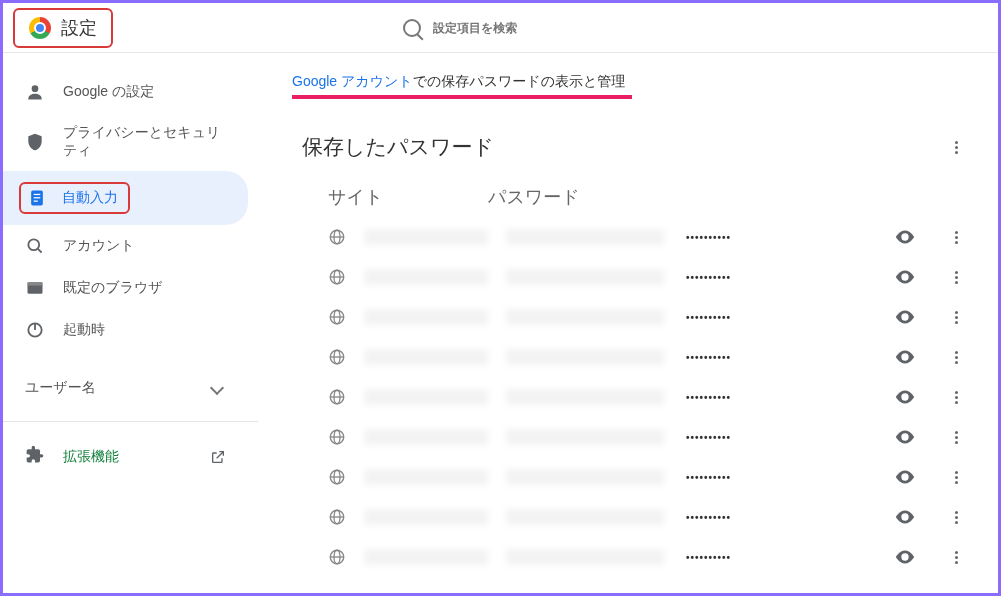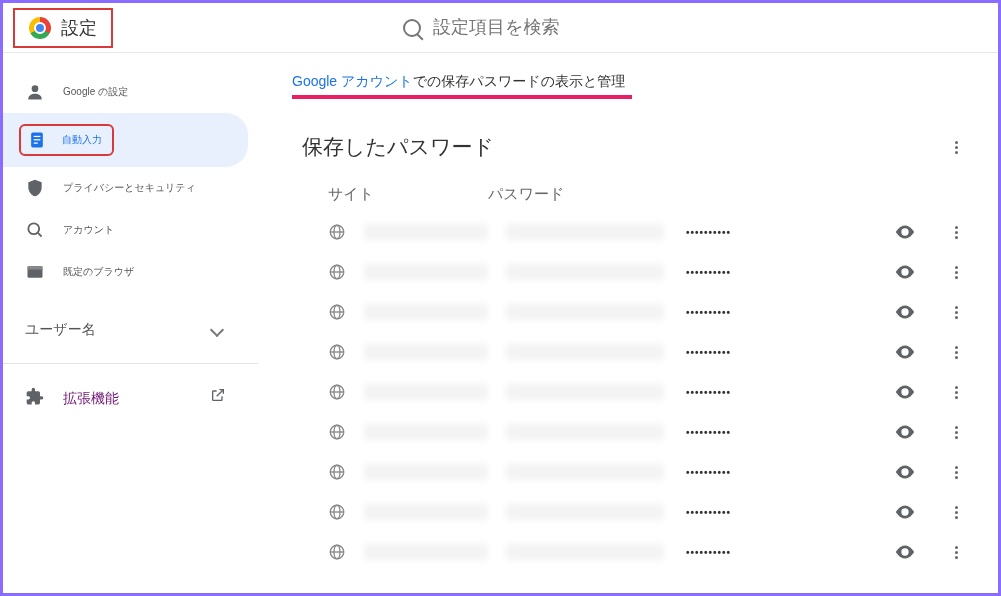--- a/index.html
+++ b/index.html
@@ -1,54 +1,54 @@
 <!DOCTYPE html>
 <html><head>
   <meta charset="utf-8">
   <style>
     * { margin: 0; padding: 0; box-sizing: border-box; font-family: "Segoe UI", "Meiryo", Arial, sans-serif; }
     body { width: 1001px; height: 596px; background: #fff; border: 3px solid #8a6dff; overflow: hidden; }
     .topbar { height: 50px; display: flex; align-items: center; border-bottom: 1px solid #e8e8e8; padding: 0 10px; }
-    .title-wrap { display: inline-flex; align-items: center; gap: 10px; padding: 6px 14px; border: 2px solid #d83a3a; border-radius: 0; }
+    .title-wrap { display: inline-flex; align-items: center; gap: 10px; padding: 6px 14px; border: 2px solid #d83a3a; border-radius: 6px; }
     .chrome-logo { width: 22px; height: 22px; border-radius: 50%; background: conic-gradient(#ea4335 0 120deg, #34a853 120deg 240deg, #fbbc05 240deg 360deg); position: relative; }
     .chrome-logo::after { content: ""; position: absolute; inset: 5px; border-radius: 50%; background: #4285f4; border: 2px solid #fff; }
     .title-wrap span { font-size: 18px; color: #333; }
     .search-box { margin-left: 290px; display: flex; align-items: center; gap: 12px; color: #777; flex: 1; }
     .search-box .search-icon { width: 18px; height: 18px; border: 2px solid #777; border-radius: 50%; position: relative; }
     .search-box .search-icon::after { content: ""; position: absolute; width: 8px; height: 2px; background: #777; transform: rotate(45deg); bottom: -3px; right: -5px; }
-    .search-box input { border: none; outline: none; font-size: 18px; color: #555; background: transparent; width: 400px; }
+    .search-box input { border: none; outline: none; font-size: 12px; color: #555; background: transparent; width: 400px; font-weight: bold; }
 
     .layout { display: flex; height: calc(100% - 50px); }
     .sidebar { width: 265px; padding-top: 18px; }
-    .nav-item { display: flex; align-items: center; gap: 18px; padding: 11px 22px; color: #555; font-size: 10px; border-radius: 0 22px 22px 0; cursor: pointer; margin-right: 20px; }
+    .nav-item { display: flex; align-items: center; gap: 18px; padding: 11px 22px; color: #555; font-size: 14px; border-radius: 0 22px 22px 0; cursor: pointer; margin-right: 20px; }
     .nav-item .nav-icon { width: 20px; height: 20px; display: inline-flex; align-items: center; justify-content: center; color: #5f6368; }
     .nav-item.active { background: #e8f0fe; color: #1a73e8; }
     .nav-item.active .nav-icon { color: #1a73e8; }
     .nav-item-box { display: inline-flex; align-items: center; gap: 15px; border: 2px solid #d83a3a; border-radius: 6px; padding: 4px 10px 4px 6px; margin-left: -6px; }
     .nav-item.active .nav-item-box svg { fill: #1a73e8; }
 
     .advanced { display: flex; align-items: center; justify-content: space-between; padding: 12px 22px; margin-top: 16px; margin-right: 20px; color: #555; font-size: 14px; cursor: pointer; }
     .chev { width: 10px; height: 10px; border-right: 2px solid #777; border-bottom: 2px solid #777; transform: rotate(45deg); margin-right: 4px; }
 
     .divider { border-top: 1px solid #e4e4e4; margin: 12px 10px 12px 0; }
-    .ext-item { display: flex; gap: 4px; padding: 11px 22px; color: #701a75; font-size: 14px; justify-content: space-between; margin-right: 20px; cursor: pointer; }
+    .ext-item { display: flex; align-items: center; gap: 4px; padding: 11px 22px; color: #15803d; font-size: 14px; justify-content: space-between; margin-right: 20px; cursor: pointer; }
     .ext-item .lead { display: flex; align-items: center; gap: 18px; }
     .open-ext { width: 16px; height: 16px; color: #5f6368; }
 
     .content { flex: 1; padding: 20px 24px 0 24px; overflow: hidden; position: relative; }
     .acct-link { font-size: 14px; color: #333; margin-bottom: 4px; }
     .acct-link .link { color: #1a73e8; }
     .underline { width: 340px; height: 4px; background: #e91e63; margin-bottom: 34px; }
 
     .section-header { display: flex; align-items: center; justify-content: space-between; padding: 0 10px; }
     .section-header h3 { font-size: 21px; font-weight: 400; color: #333; }
     .more-dots { width: 16px; height: 16px; display: inline-flex; flex-direction: column; align-items: center; justify-content: center; gap: 2px; cursor: pointer; }
     .more-dots span { width: 3px; height: 3px; background: #666; border-radius: 50%; }
 
-    .cols { display: flex; padding: 24px 10px 8px 36px; gap: 0; color: #666; font-size: 15px; }
+    .cols { display: flex; padding: 24px 10px 8px 36px; gap: 0; color: #666; font-size: 18px; }
     .col-site { width: 160px; }
     .col-user { width: 180px; }
     .col-pass { flex: 1; }
 
     .row { display: flex; align-items: center; padding: 9px 10px 9px 36px; font-size: 14px; color: #444; }
     .row .globe { width: 18px; height: 18px; color: #888; margin-right: 18px; }
     .row .blur-cell { background: #f3f3f3; border-radius: 3px; height: 16px; filter: blur(3px); }
     .site-cell { width: 124px; margin-right: 18px; }
     .user-cell { width: 158px; margin-right: 22px; }
     .dots-cell { width: 108px; letter-spacing: 1px; color: #333; font-weight: bold; font-size: 10px; }
@@ -75,43 +75,43 @@
     <div class="nav-item">
       <span class="nav-icon">
         <svg viewBox="0 0 24 24" width="20" height="20" fill="#5f6368">
             <circle cx="12" cy="8" r="4"></circle>
             <path d="M4 20c0-4 4-6 8-6s8 2 8 6v1H4z"></path>
           </svg>
       </span>
       <span>Google の設定</span>
     </div>
 
+    <div class="nav-item">
+      <span class="nav-icon">
+        <svg viewBox="0 0 24 24" width="20" height="20" fill="#5f6368">
+            <path d="M12 2 4 5v6c0 5 3.4 9.7 8 11 4.6-1.3 8-6 8-11V5l-8-3z"></path>
+          </svg>
+      </span>
+      <span>プライバシーとセキュリティ</span>
+    </div>
+
     <div class="nav-item active">
       <span class="nav-item-box">
         <span class="nav-icon">
           <svg viewBox="0 0 24 24" width="20" height="20" fill="#1a73e8">
               <rect x="5" y="3" width="14" height="18" rx="2"></rect>
               <rect x="8" y="7" width="8" height="1.5" fill="#fff"></rect>
               <rect x="8" y="11" width="8" height="1.5" fill="#fff"></rect>
               <rect x="8" y="15" width="5" height="1.5" fill="#fff"></rect>
             </svg>
         </span>
         <span>自動入力</span>
       </span>
     </div>
 
-    <div class="nav-item">
-      <span class="nav-icon">
-        <svg viewBox="0 0 24 24" width="20" height="20" fill="#5f6368">
-            <path d="M12 2 4 5v6c0 5 3.4 9.7 8 11 4.6-1.3 8-6 8-11V5l-8-3z"></path>
-          </svg>
-      </span>
-      <span>プライバシーとセキュリティ</span>
-    </div>
-
 
     <div class="nav-item">
       <span class="nav-icon">
         <svg viewBox="0 0 24 24" width="20" height="20" fill="none" stroke="#5f6368" stroke-width="2.2">
             <circle cx="10.5" cy="10.5" r="6.5"></circle>
             <line x1="20" y1="20" x2="15.5" y2="15.5"></line>
           </svg>
       </span>
       <span>アカウント</span>
     </div>
@@ -119,20 +119,29 @@
     <div class="nav-item">
       <span class="nav-icon">
         <svg viewBox="0 0 24 24" width="20" height="20" fill="#5f6368">
             <rect x="3" y="5" width="18" height="14" rx="2"></rect>
             <rect x="3" y="5" width="18" height="4" fill="#888"></rect>
           </svg>
       </span>
       <span>既定のブラウザ</span>
     </div>
 
+    <div class="nav-item">
+      <span class="nav-icon">
+        <svg viewBox="0 0 24 24" width="20" height="20" fill="none" stroke="#5f6368" stroke-width="2.2">
+            <circle cx="12" cy="12" r="8"></circle>
+            <line x1="12" y1="4" x2="12" y2="12"></line>
+          </svg>
+      </span>
+      <span>起動時</span>
+    </div>
 
     <div class="advanced">
       <span>ユーザー名</span>
       <span class="chev"></span>
     </div>
 
     <div class="divider"></div>
 
     <div class="ext-item">
       <div class="lead">

